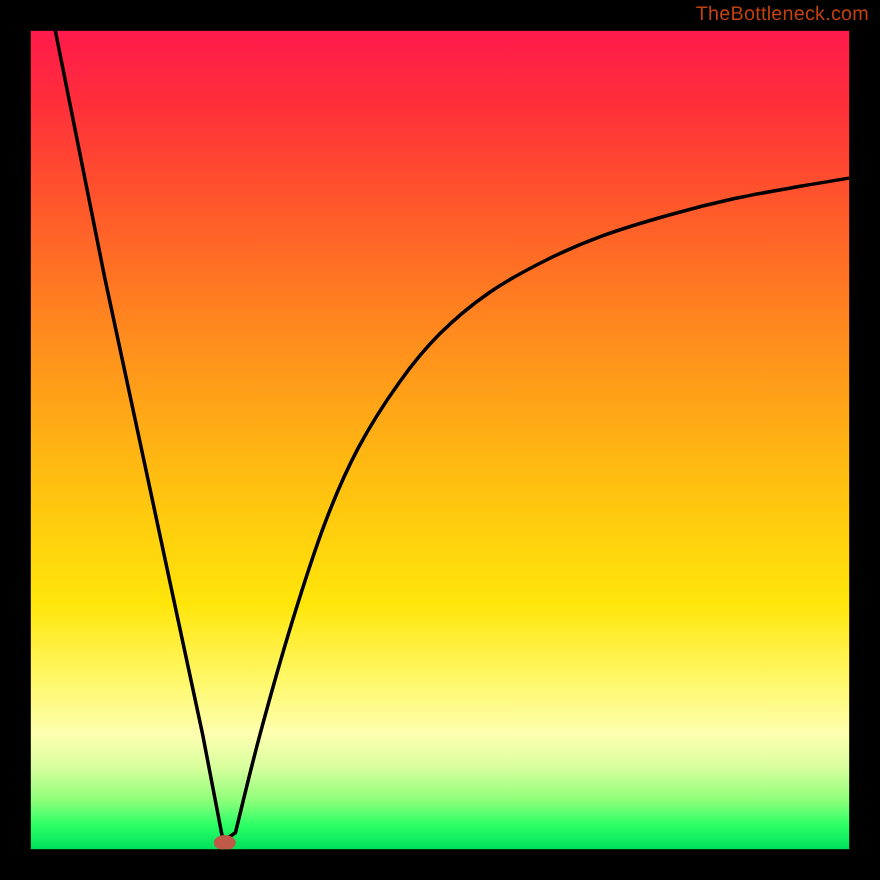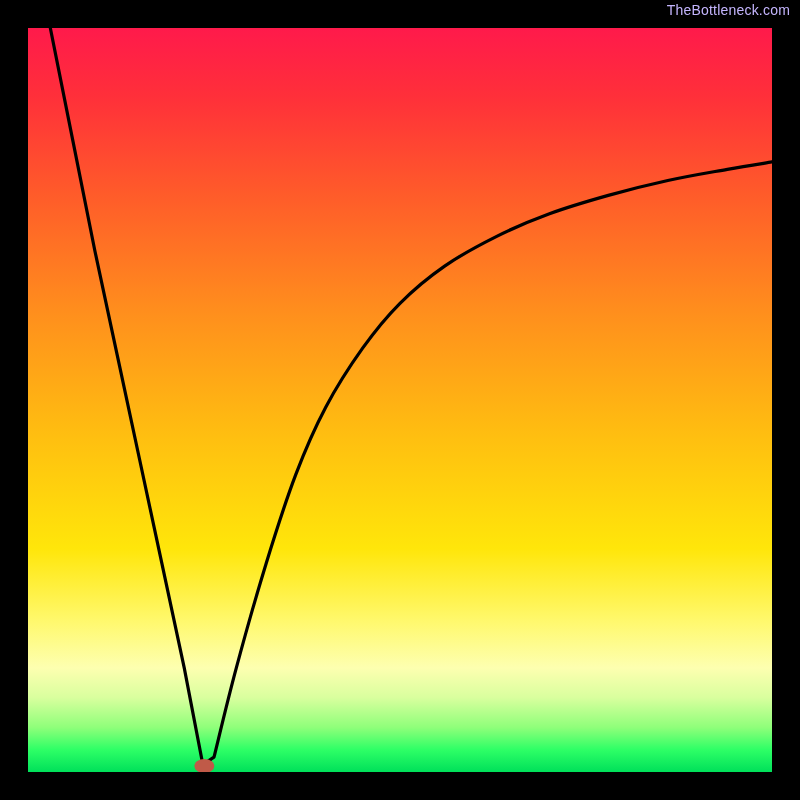--- a/index.html
+++ b/index.html
@@ -36,22 +36,22 @@
       #d9ff9e 90%,
       #8fff7a 94%,
       #2eff66 97%,
       #00e05a 100%
     );
   }
   .attribution {
     position: absolute;
     top: 2px;
     right: 10px;
-    color: #c4b5fd;
-    font-size: 14px;
+    color: #c2410c;
+    font-size: 18px;
     font-weight: 400;
     letter-spacing: 0.2px;
   }
   svg.curve {
     position: absolute;
     left: 0;
     top: 0;
     width: 744px;
     height: 744px;
   }

